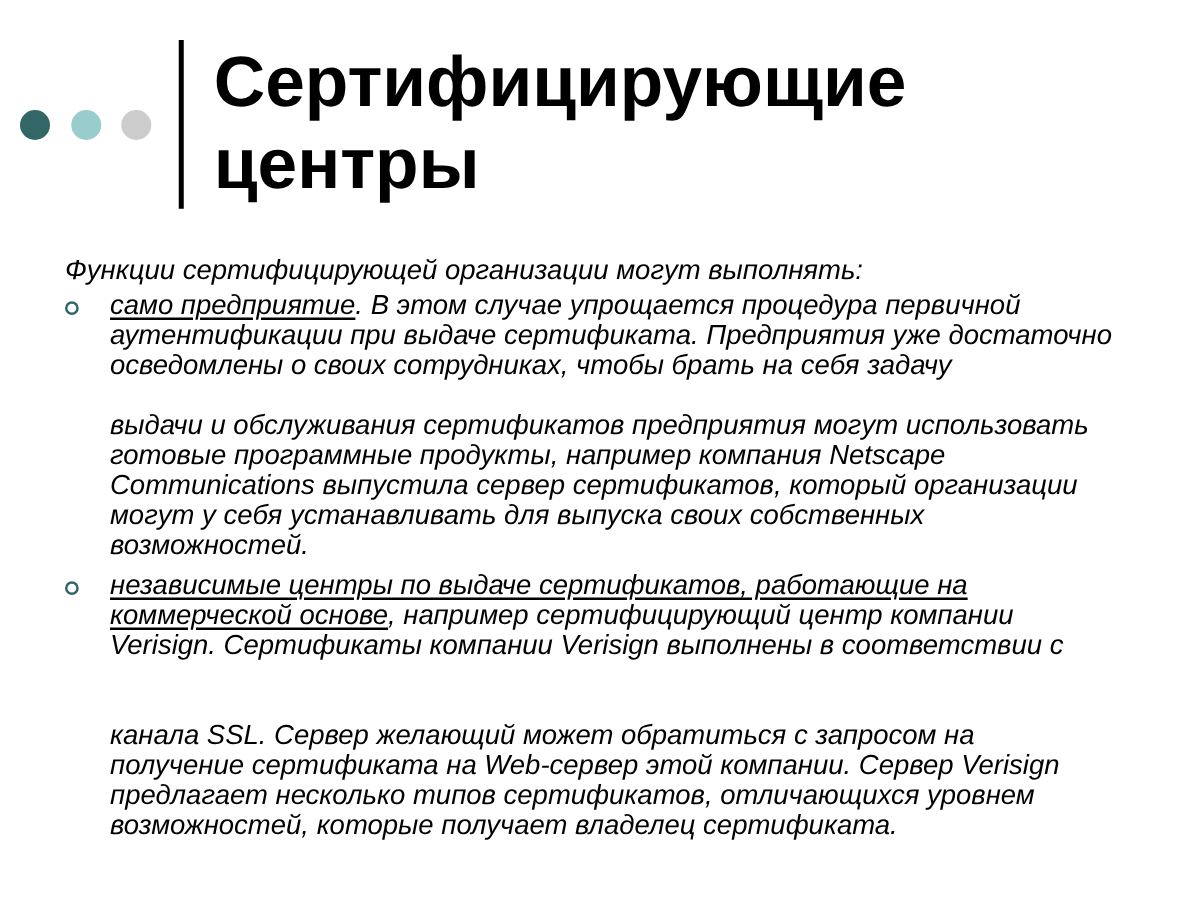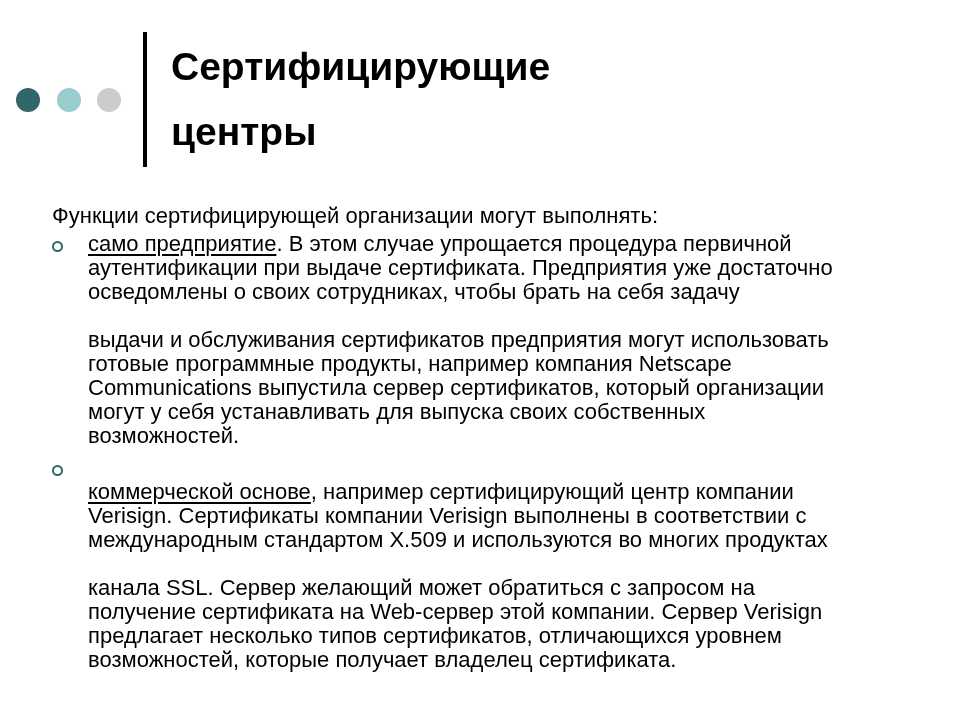--- a/index.html
+++ b/index.html
@@ -7,25 +7,25 @@
     width: 960px; height: 720px; background: #ffffff; position: relative; overflow: hidden;
     font-family: "Liberation Sans", sans-serif; color: #000000;
   }
   .dot { position: absolute; width: 24px; height: 24px; border-radius: 50%; top: 88px; }
   .dot1 { left: 16px; }
   .dot2 { left: 57px; }
   .dot3 { left: 97px; }
   .vline { position: absolute; left: 143px; top: 32px; width: 4px; height: 135px; background: #000; }
   .title {
     position: absolute; left: 171px; top: 34px; margin: 0;
-    font-size: 39px; font-weight: bold; line-height: 65px; letter-spacing: 0px;
+    font-size: 57px; font-weight: bold; line-height: 65px; letter-spacing: 0px;
     white-space: nowrap;
   }
   .title span { display: block; }
-  .content { position: absolute; left: 0; top: 0; width: 960px; height: 720px; }
+  .content { position: absolute; left: 0; top: 0; width: 960px; height: 720px; font-style: italic; }
   .line {
     position: absolute; white-space: nowrap; font-size: 22px; line-height: 24px; height: 24px;
   }
   .u { text-decoration: underline; text-underline-offset: 3px; text-decoration-thickness: 1.5px; }
   .bullet {
     position: absolute; left: 52px; width: 7px; height: 7px; border: 2px solid #336666; border-radius: 50%;
   }
 </style>
 </head>
 <body>
@@ -47,20 +47,20 @@
 <div class="bullet" style="top: 241px; border-color: rgb(51, 102, 102);"></div>
     <div class="line" style="left: 88px; top: 232px; text-align: right;"><span class="u">само предприятие</span><span>. В этом случае упрощается процедура первичной</span></div>
     <div class="line" style="left: 88px; top: 256px;"><span>аутентификации при выдаче сертификата. Предприятия уже достаточно</span></div>
     <div class="line" style="left: 88px; top: 280px;"><span>осведомлены о своих сотрудниках, чтобы брать на себя задачу</span></div>
     <div class="line" style="left: 88px; top: 328px;"><span>выдачи и обслуживания сертификатов предприятия могут использовать</span></div>
     <div class="line" style="left: 88px; top: 352px;"><span>готовые программные продукты, например компания Netscape</span></div>
     <div class="line" style="left: 88px; top: 376px;"><span>Communications выпустила сервер сертификатов, который организации</span></div>
     <div class="line" style="left: 88px; top: 400px;"><span>могут у себя устанавливать для выпуска своих собственных</span></div>
     <div class="line" style="left: 88px; top: 424px;"><span>возможностей.</span></div>
     <div class="bullet" style="top: 465px; border-color: rgb(51, 102, 102);"></div>
+    <div class="line" style="left: 88px; top: 456px;"><span class="u">независимые центры по выдаче сертификатов, работающие на</span></div>
     <div class="line" style="left: 88px; top: 480px;"><span class="u">коммерческой основе</span><span>, например сертифицирующий центр компании</span></div>
     <div class="line" style="left: 88px; top: 504px;"><span>Verisign. Сертификаты компании Verisign выполнены в соответствии с</span></div>
-    <div class="line" style="left: 88px; top: 528px;"><span>международным стандартом X.509 и используются во многих продуктах</span></div>
     <div class="line" style="left: 88px; top: 576px;"><span>канала SSL. Сервер желающий может обратиться с запросом на</span></div>
     <div class="line" style="left: 88px; top: 600px;"><span>получение сертификата на Web-сервер этой компании. Сервер Verisign</span></div>
     <div class="line" style="left: 88px; top: 624px;"><span>предлагает несколько типов сертификатов, отличающихся уровнем</span></div>
     <div class="line" style="left: 88px; top: 648px;"><span>возможностей, которые получает владелец сертификата.</span></div>
   </div>
 
 </body></html>

